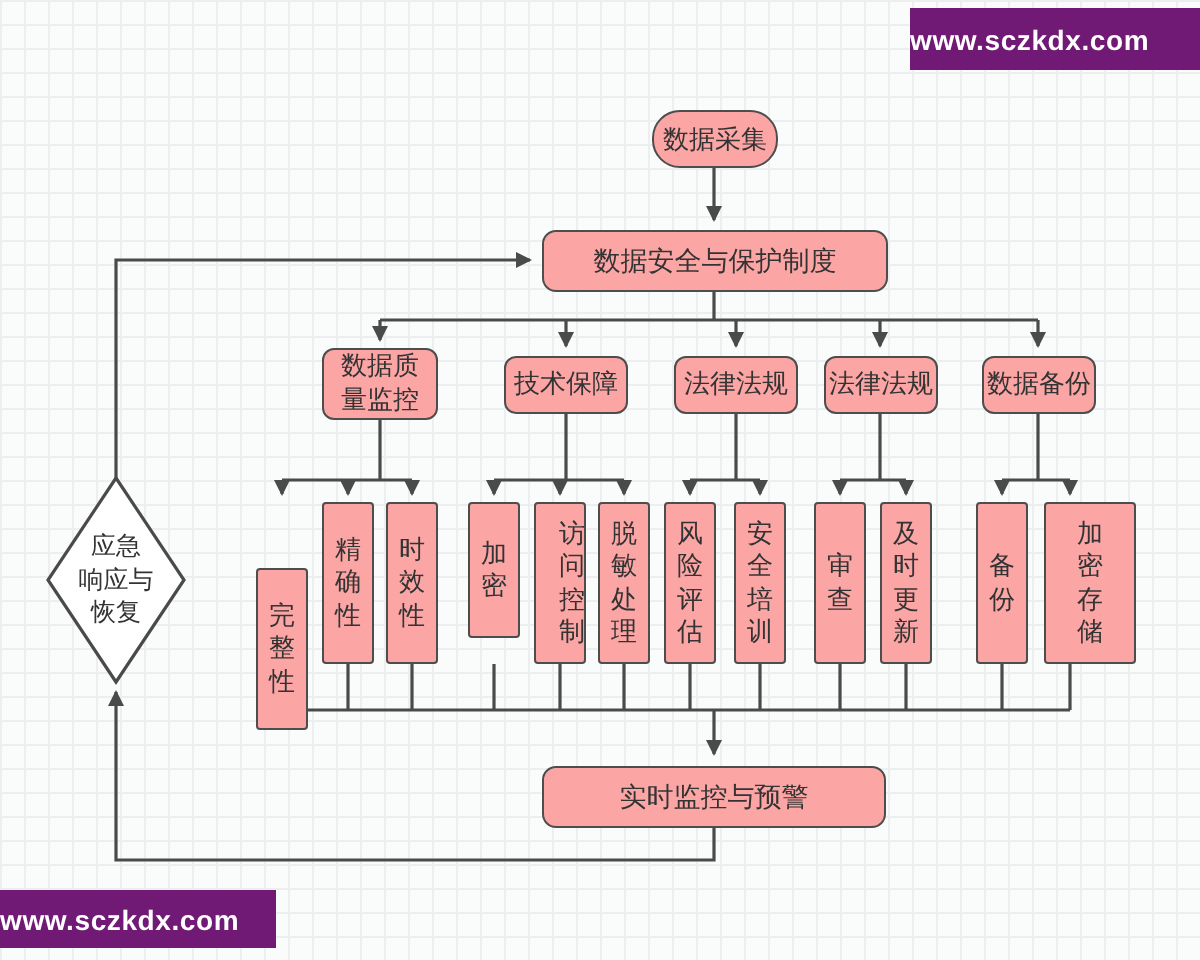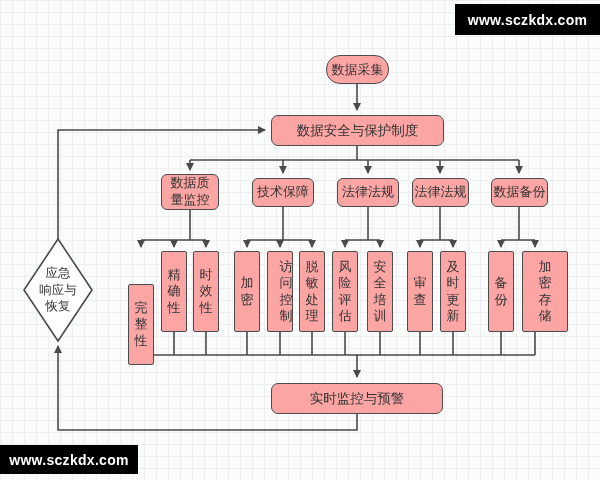--- a/index.html
+++ b/index.html
@@ -23,22 +23,22 @@
   .stadium{border-radius:14px;font-size:13px;}
   .proc{border-radius:7px;font-size:13.5px;}
   .cat{border-radius:6px;font-size:13px;white-space:pre-line;line-height:1.3;}
   .leaf{border-radius:2px;font-size:13px;}
   .leaf span{display:inline-block;width:1em;word-break:break-all;line-height:1.25;text-align:center;}
   .diamond-label{
     position:absolute;z-index:2;display:flex;align-items:center;justify-content:center;
     text-align:center;font-size:12.5px;line-height:1.35;white-space:pre-line;color:#333;
   }
   .watermark{
-    position:absolute;z-index:3;background:#000000;color:#fff;
-    display:flex;align-items:center;justify-content:center;
+    position:absolute;z-index:3;background:#701a75;color:#fff;
+    display:flex;align-items:center;
     font-size:14px;font-weight:bold;letter-spacing:0.3px;
   }
   .wm-top{top:4px;right:0;width:145px;height:31px;}
   .wm-bottom{top:445px;left:0;width:138px;height:29px;}
 </style>
 </head>
 <body>
 
 <svg class="wires" width="600" height="480" viewBox="0 0 600 480">
   <defs>
@@ -108,21 +108,21 @@
 
 <div class="node leaf" style="left:128px;top:251px;width:26px;height:81px;margin-top:33px;">
     <span>完整性</span>
   </div>
 <div class="node leaf" style="left:161px;top:251px;width:26px;height:81px;">
     <span>精确性</span>
   </div>
 <div class="node leaf" style="left:193px;top:251px;width:26px;height:81px;">
     <span>时效性</span>
   </div>
-<div class="node leaf" style="left:234px;top:251px;width:26px;height:81px;">
+<div class="node leaf" style="left:234px;top:251px;width:26px;height:68px;">
     <span>加密</span>
   </div>
 <div class="node leaf" style="left:267px;top:251px;width:26px;height:81px;padding-left:12px;">
     <span>访问控制</span>
   </div>
 <div class="node leaf" style="left:299px;top:251px;width:26px;height:81px;">
     <span>脱敏处理</span>
   </div>
 <div class="node leaf" style="left:332px;top:251px;width:26px;height:81px;">
     <span>风险评估</span>

